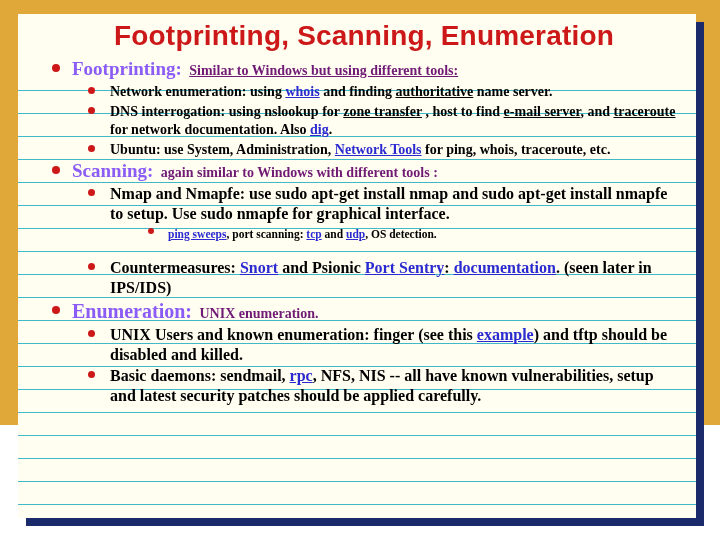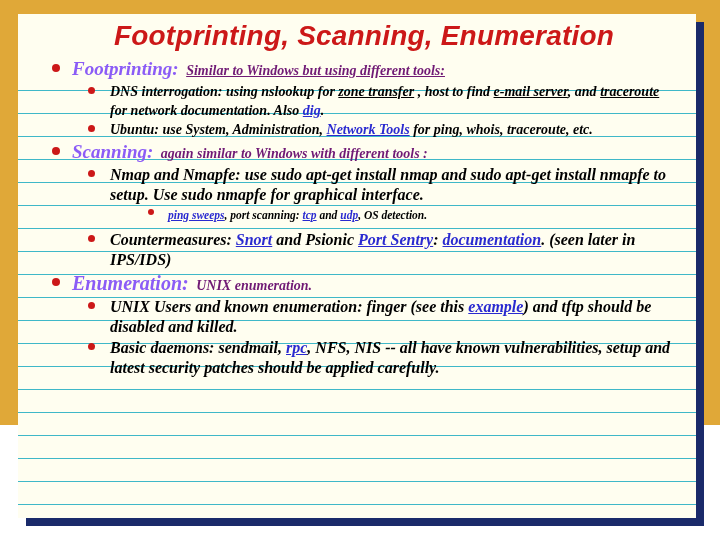--- a/index.html
+++ b/index.html
@@ -9,21 +9,20 @@
     height: 540px;
     overflow: hidden;
     font-family: Georgia, "Times New Roman", serif;
   }
   .outer {
     width: 720px;
     height: 425px;
     background: #e0a838;
     position: relative;
     box-sizing: border-box;
-    font-style: italic;
   }
   .shadow {
     position: absolute;
     left: 26px;
     top: 22px;
     width: 678px;
     height: 504px;
     background: #1a2a6a;
   }
   .pad {
@@ -92,21 +91,21 @@
     left: 0;
     top: 5px;
     width: 7px;
     height: 7px;
     background: #cc1818;
     border-radius: 50%;
   }
   li.sub3 {
     position: relative;
     padding-left: 20px;
-    margin: 0 0 7px 38px;
+    margin: 0 0 16px 38px;
   }
   li.sub3 > .dot {
     position: absolute;
     left: 0;
     top: 4px;
     width: 6px;
     height: 6px;
     background: #cc1818;
     border-radius: 50%;
   }
@@ -160,20 +159,26 @@
 
       <ul>
 
         <li class="top">
           <span class="dot"></span>
           <div class="toprow">
             <span class="lead">Footprinting:</span>
             <span class="lead2">&nbsp;<span class="ul">Similar to Windows but using different tools:</span></span>
           </div>
           <ul>
+            <li class="sub2">
+              <span class="dot"></span>
+              <span class="detail">
+                <span>Network enumeration: using </span><span class="link">whois</span><span> and finding </span><span class="ul">authoritative</span><span> name server.</span>
+              </span>
+            </li>
             <li class="sub2">
               <span class="dot"></span>
               <span class="detail">
                 <span>DNS interrogation: using nslookup for </span><span class="ul">zone transfer</span><span> , host to find </span><span class="ul">e-mail server</span><span>, and </span><span class="ul">traceroute</span><span> for network documentation.  Also </span><span class="link">dig</span><span>.</span>
               </span>
             </li>
             <li class="sub2">
               <span class="dot"></span>
               <span class="detail">
                 <span>Ubuntu: use System, Administration, </span><span class="link">Network Tools</span><span> for ping, whois, traceroute, etc.</span>

